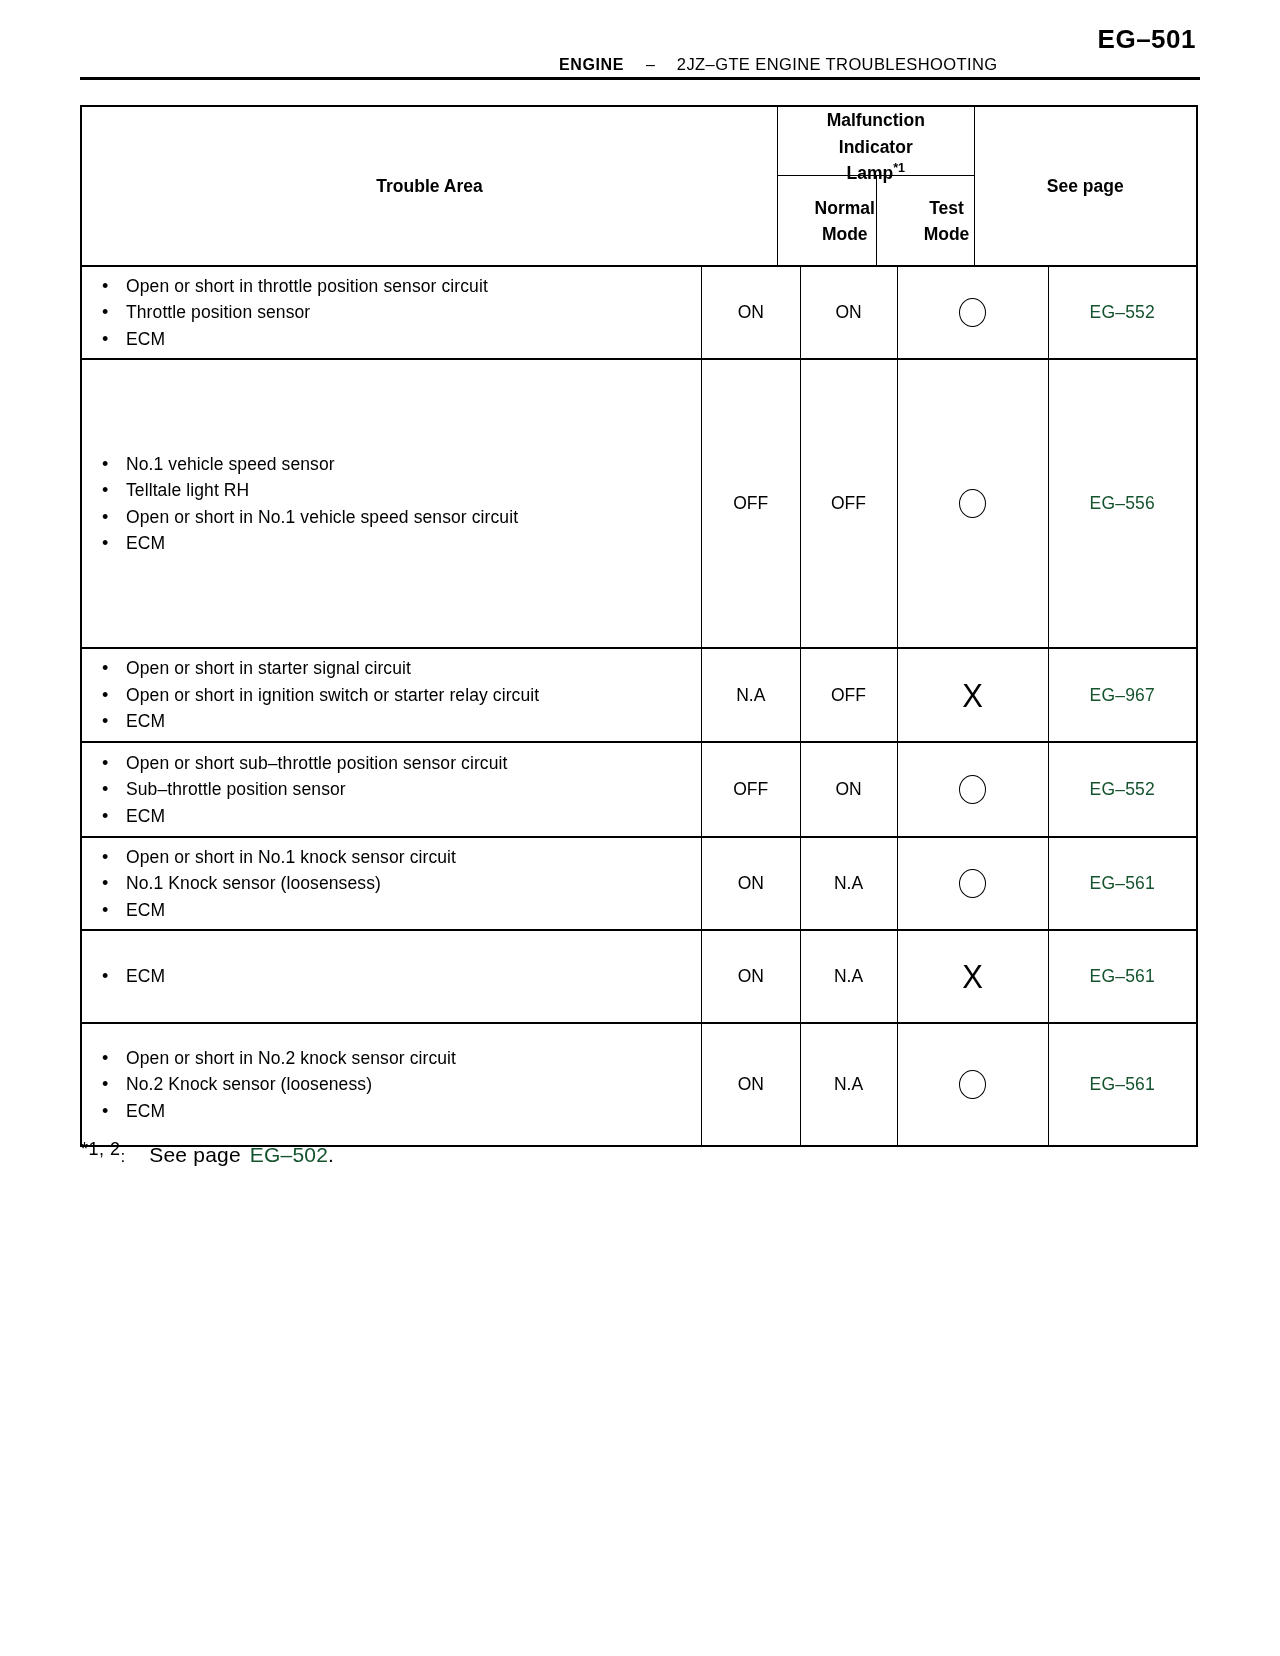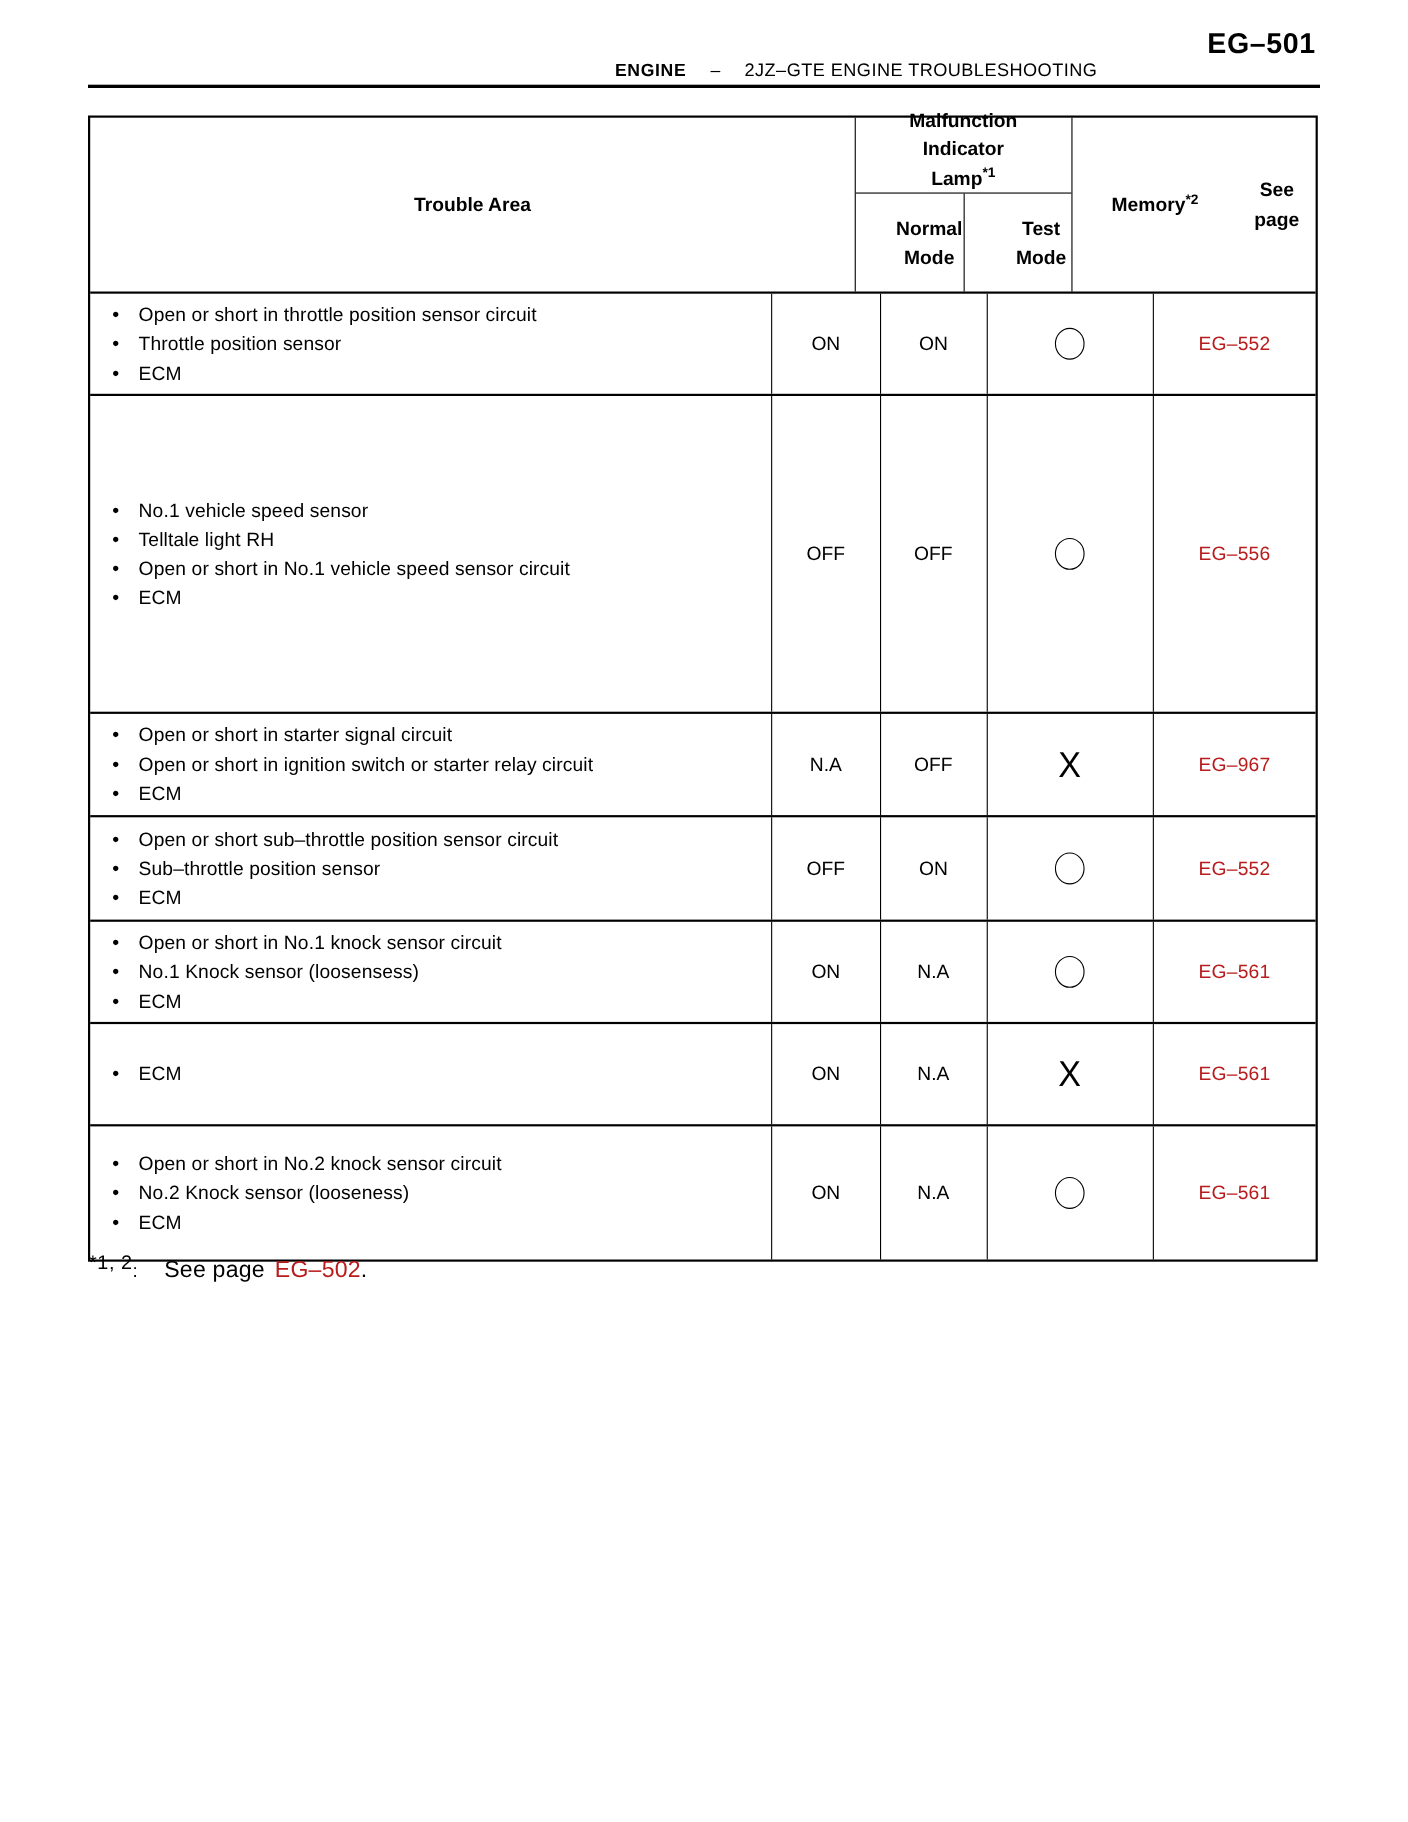--- a/index.html
+++ b/index.html
@@ -16,21 +16,21 @@
   .toprule{position:absolute;top:77px;left:80px;width:1120px;height:2.5px;background:#000;}
 
   
   .tbl{position:absolute;left:80px;top:105px;width:1114px;border:2.5px solid #000;background:#fff;}
   .tbl *{box-sizing:border-box;}
   .thead{display:flex;height:160px;border-bottom:2px solid #000;}
   .hc{display:flex;align-items:center;justify-content:center;text-align:center;
       font-size:17.5px;font-weight:bold;line-height:27px;}
   .h-ta{width:696px;border-right:1.5px solid #000;}
   .h-mil{width:196.5px;border-right:1.5px solid #000;display:flex;flex-direction:column;}
-  .h-mil-top{height:69px;border-bottom:1.5px solid #000;display:flex;align-items:flex-end;justify-content:center;}
+  .h-mil-top{height:69px;border-bottom:1.5px solid #000;display:flex;align-items:flex-start;justify-content:center;}
   .h-mil-label{width:120px;text-align:center;font-size:17.5px;font-weight:bold;line-height:26.5px;}
   .h-mil-sub{flex:1;display:flex;}
   .h-sub{display:flex;align-items:center;justify-content:center;text-align:center;
          font-size:17.5px;font-weight:bold;line-height:26px;}
   .h-normal{width:98.5px;border-right:1.5px solid #000;}
   .h-test{flex:1;}
   .wrapbox{width:68px;margin-left:36px;}
   .h-mem{width:151px;}
   .h-see{flex:1;}
   sup.fnref{font-size:12.5px;vertical-align:super;line-height:0;}
@@ -44,21 +44,21 @@
   .c-n{width:98.5px;border-right:1.5px solid #000;}
   .c-t{width:97px;border-right:1.5px solid #000;}
   .c-m{width:151px;border-right:1.5px solid #000;}
   .c-s{flex:1;}
   .bullets{width:100%;}
   .b-line{position:relative;padding-left:27px;font-size:17.5px;line-height:26.5px;letter-spacing:.1px;}
   .b-line::before{content:"\2022";position:absolute;left:3px;top:0;font-size:18px;}
 
   .mcircle{width:27px;height:29px;border:1.6px solid #000;border-radius:50%;display:inline-block;}
   .mx{font-size:31px;font-weight:400;line-height:1;transform:scaleY(1.05);}
-  .plink{color:#b91c1c;text-decoration:none;cursor:pointer;font-size:17.5px;letter-spacing:.2px;}
+  .plink{color:#14532d;text-decoration:none;cursor:pointer;font-size:17.5px;letter-spacing:.2px;}
 
   
   .footnote{position:absolute;left:81px;top:1143px;font-size:21px;display:flex;align-items:baseline;}
   .fn-marker{font-size:18px;position:relative;top:-7px;letter-spacing:.5px;}
   .fn-colon{font-size:17px;margin-right:24px;}
   .fn-text{margin-right:9px;letter-spacing:.2px;}
   .fn-period{color:#000;}
 </style>
 </head>
 <body>
@@ -86,23 +86,20 @@
         </div>
         <div class="h-mil-sub">
           <div class="h-sub h-normal">
             <div class="wrapbox">Normal Mode</div>
           </div>
           <div class="h-sub h-test">
             <div class="wrapbox">Test Mode</div>
           </div>
         </div>
       </div>
-      <div class="hc h-mem">
-        <span><span>Memory</span><sup class="fnref">*2</sup></span>
-      </div>
       <div class="hc h-see">See page</div>
     </div>
 
     <div class="trow r1">
       <div class="cell c-ta">
         <div class="bullets">
           <div class="b-line">Open or short in throttle position sensor circuit</div>
           <div class="b-line">Throttle position sensor</div>
           <div class="b-line">ECM</div>
         </div>

